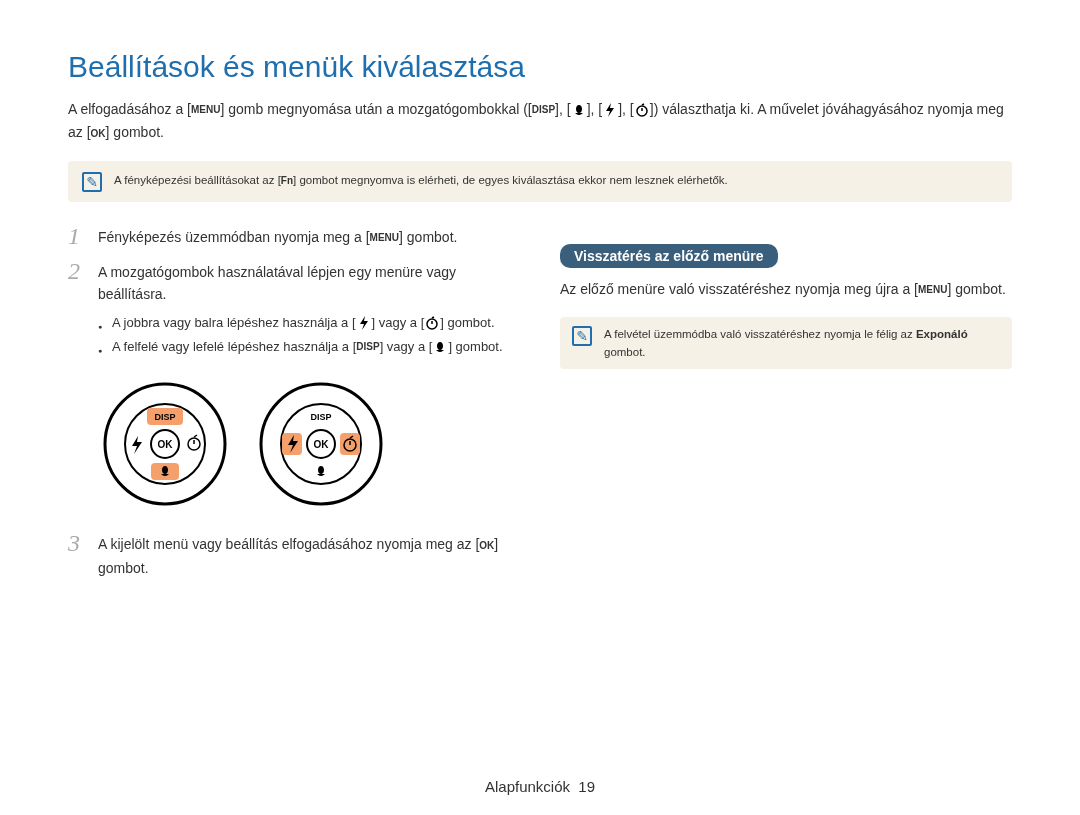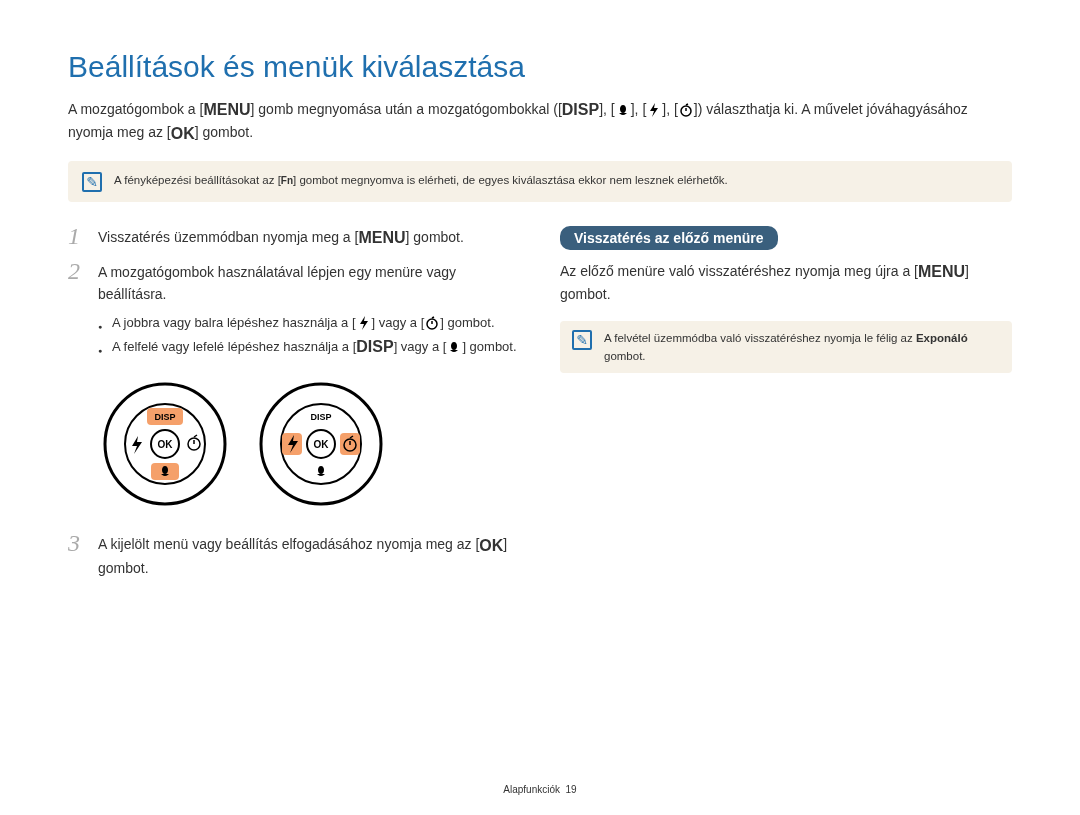--- a/index.html
+++ b/index.html
@@ -63,53 +63,54 @@
   .sub-bullets li::before { content:"●"; font-size:7px; position:absolute; left:0; top:4px; }
   .badge {
     display:inline-block;
     background:#3a5f7d;
     color:#fff;
     border-radius:10px;
     padding:4px 14px;
     font-size:14px;
     font-weight:bold;
     margin-bottom:10px;
+    margin-top:18px;
   }
   .right-body { font-size:14px; line-height:22px; margin-bottom:16px;}
   .controllers {
     display:flex;
     gap:30px;
     margin:20px 0 26px 34px;
   }
   .controller { width:126px; height:126px; }
   .footer {
     position:absolute;
     bottom:20px;
     left:0; right:0;
     text-align:center;
-    font-size:10px;
+    font-size:15px;
     color:#333;
   }
   .btn-box-text {
-    font-weight:bold; font-size:16px;
+    font-weight:bold; font-size:10px;
     display:inline-block; vertical-align:middle;
   }
   .btn-wrap{
     display:inline-flex; align-items:center;
     vertical-align:middle;
   }
   svg.mini-icon { width:16px; height:16px; vertical-align:middle; }
 </style>
 </head>
 <body>
 
 <h1 class="title">Beállítások és menük kiválasztása</h1>
 
 <p class="intro">
-  <span>A mozgatógombok a [</span><span class="btn-box-text">MENU</span><span>] gomb megnyomása után a mozgatógombokkal ([</span><span class="btn-box-text">DISP</span><span>], [</span><span class="btn-wrap">
+  <span>A elfogadásához a [</span><span class="btn-box-text">MENU</span><span>] gomb megnyomása után a mozgatógombokkal ([</span><span class="btn-box-text">DISP</span><span>], [</span><span class="btn-wrap">
       <svg class="mini-icon" viewBox="0 0 16 16">
         <path d="M8 3 C6 3 5 5 5 7 C5 9 6 11 8 11 C10 11 11 9 11 7 C11 5 10 3 8 3 Z M4 11 C4 11 6 13 8 13 C10 13 12 11 12 11" fill="#000"></path>
       </svg>
     </span><span>], [</span><span class="btn-wrap">
       <svg class="mini-icon" viewBox="0 0 16 16">
         <path d="M9 1 L4 9 L8 9 L6 15 L12 6 L8 6 Z" fill="#000"></path>
       </svg>
     </span><span>], [</span><span class="btn-wrap">
       <svg class="mini-icon" viewBox="0 0 16 16">
         <circle cx="8" cy="9" r="5" fill="none" stroke="#000" stroke-width="1.5"></circle>
@@ -126,21 +127,21 @@
 </div>
 
 <div class="columns">
 
   <div class="col">
     <div class="steps">
 
       <div class="step">
         <div class="step-num">1</div>
         <div class="step-body">
-          <span>Visszatérés üzemmódban nyomja meg a [</span><span class="btn-box-text">MENU</span><span>] gombot.</span>
+          <span>Fényképezés üzemmódban nyomja meg a [</span><span class="btn-box-text">MENU</span><span>] gombot.</span>
         </div>
       </div>
 
       <div class="step">
         <div class="step-num">2</div>
         <div class="step-body">
           <span>A mozgatógombok használatával lépjen egy menüre vagy beállításra.</span>
           <ul class="sub-bullets">
             <li>
               <span>A jobbra vagy balra lépéshez használja a [</span><span class="btn-wrap">

